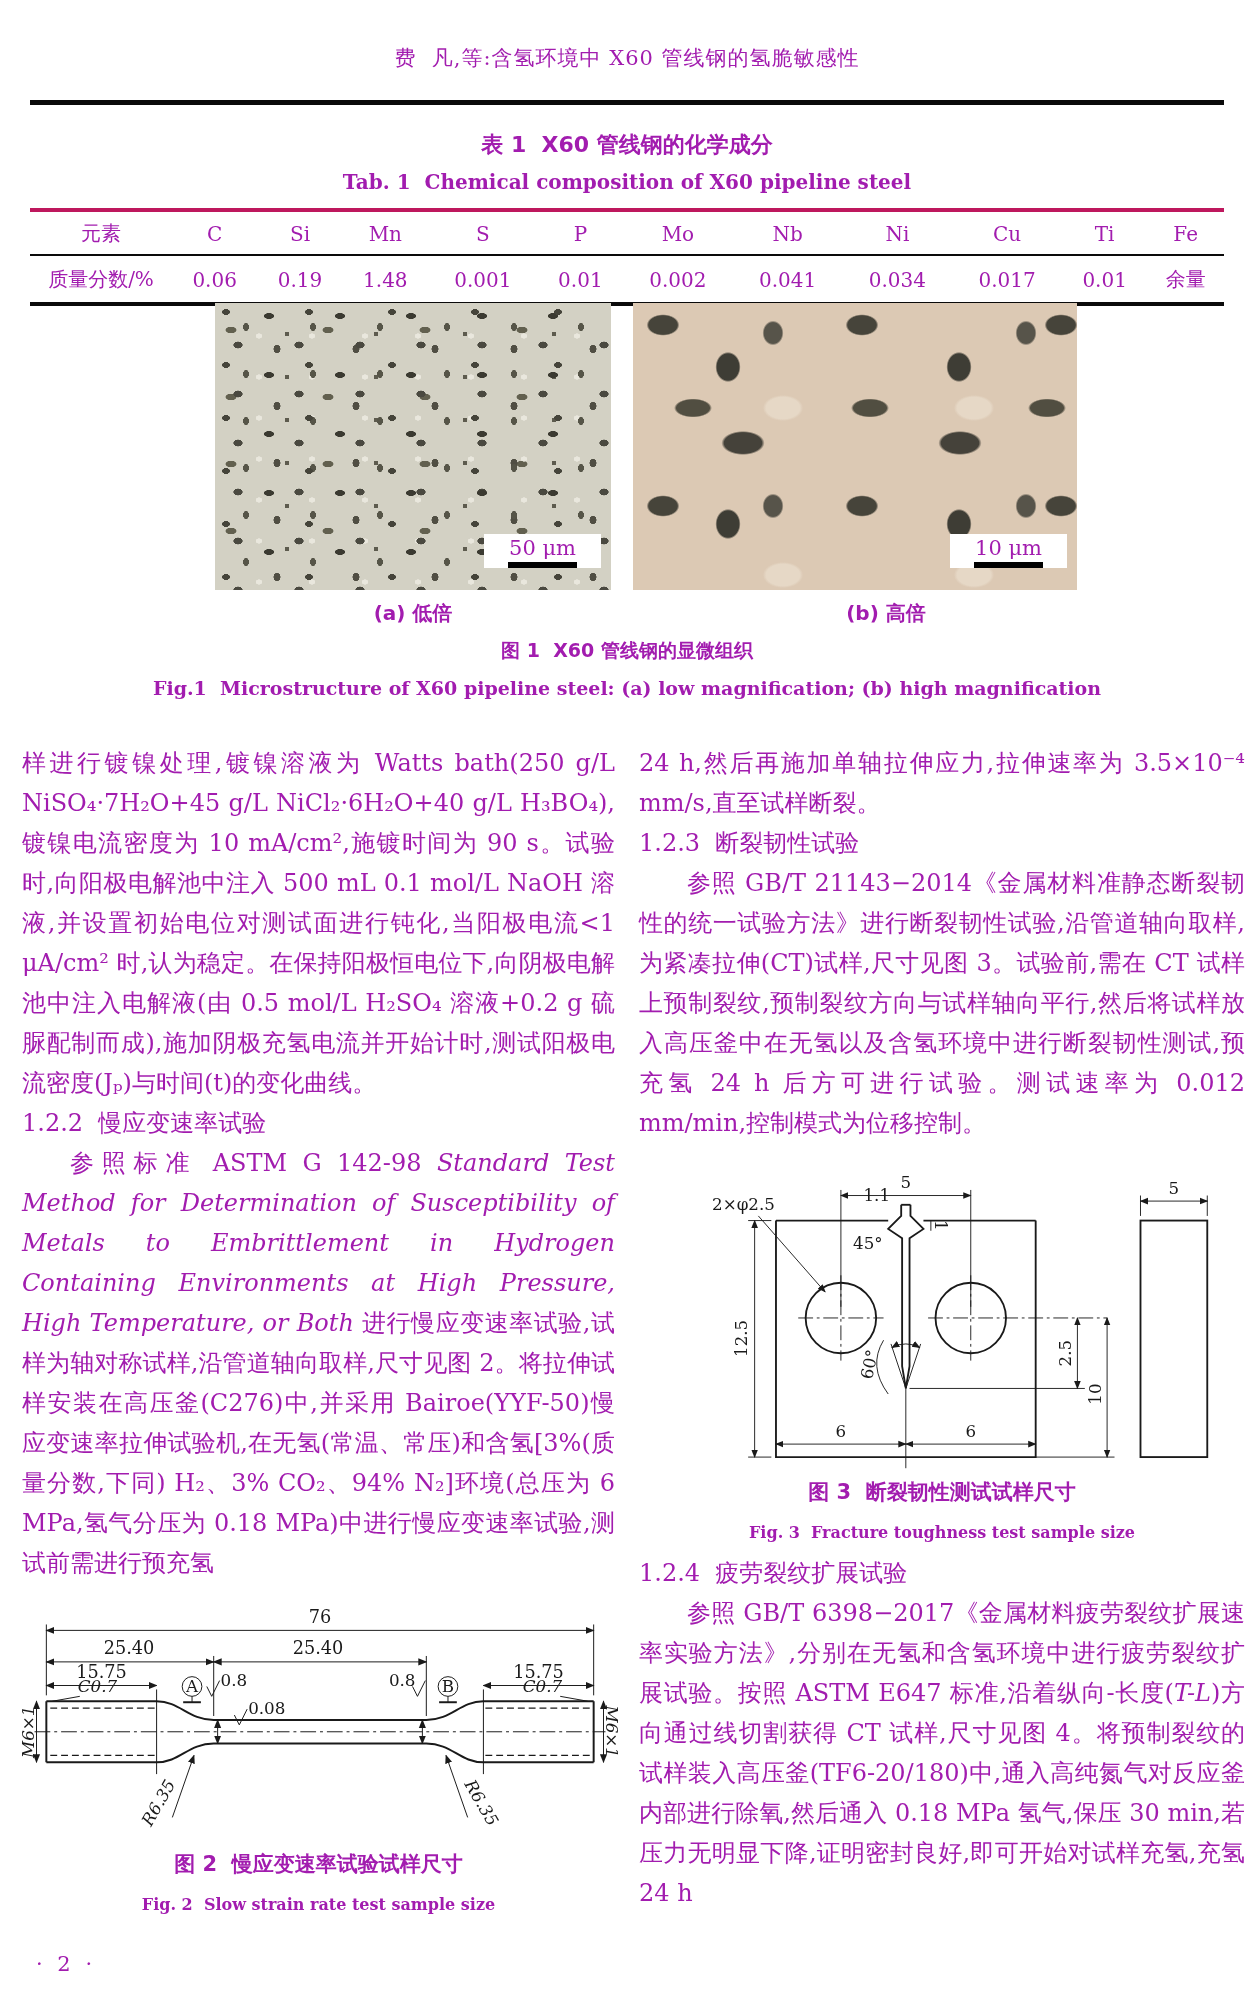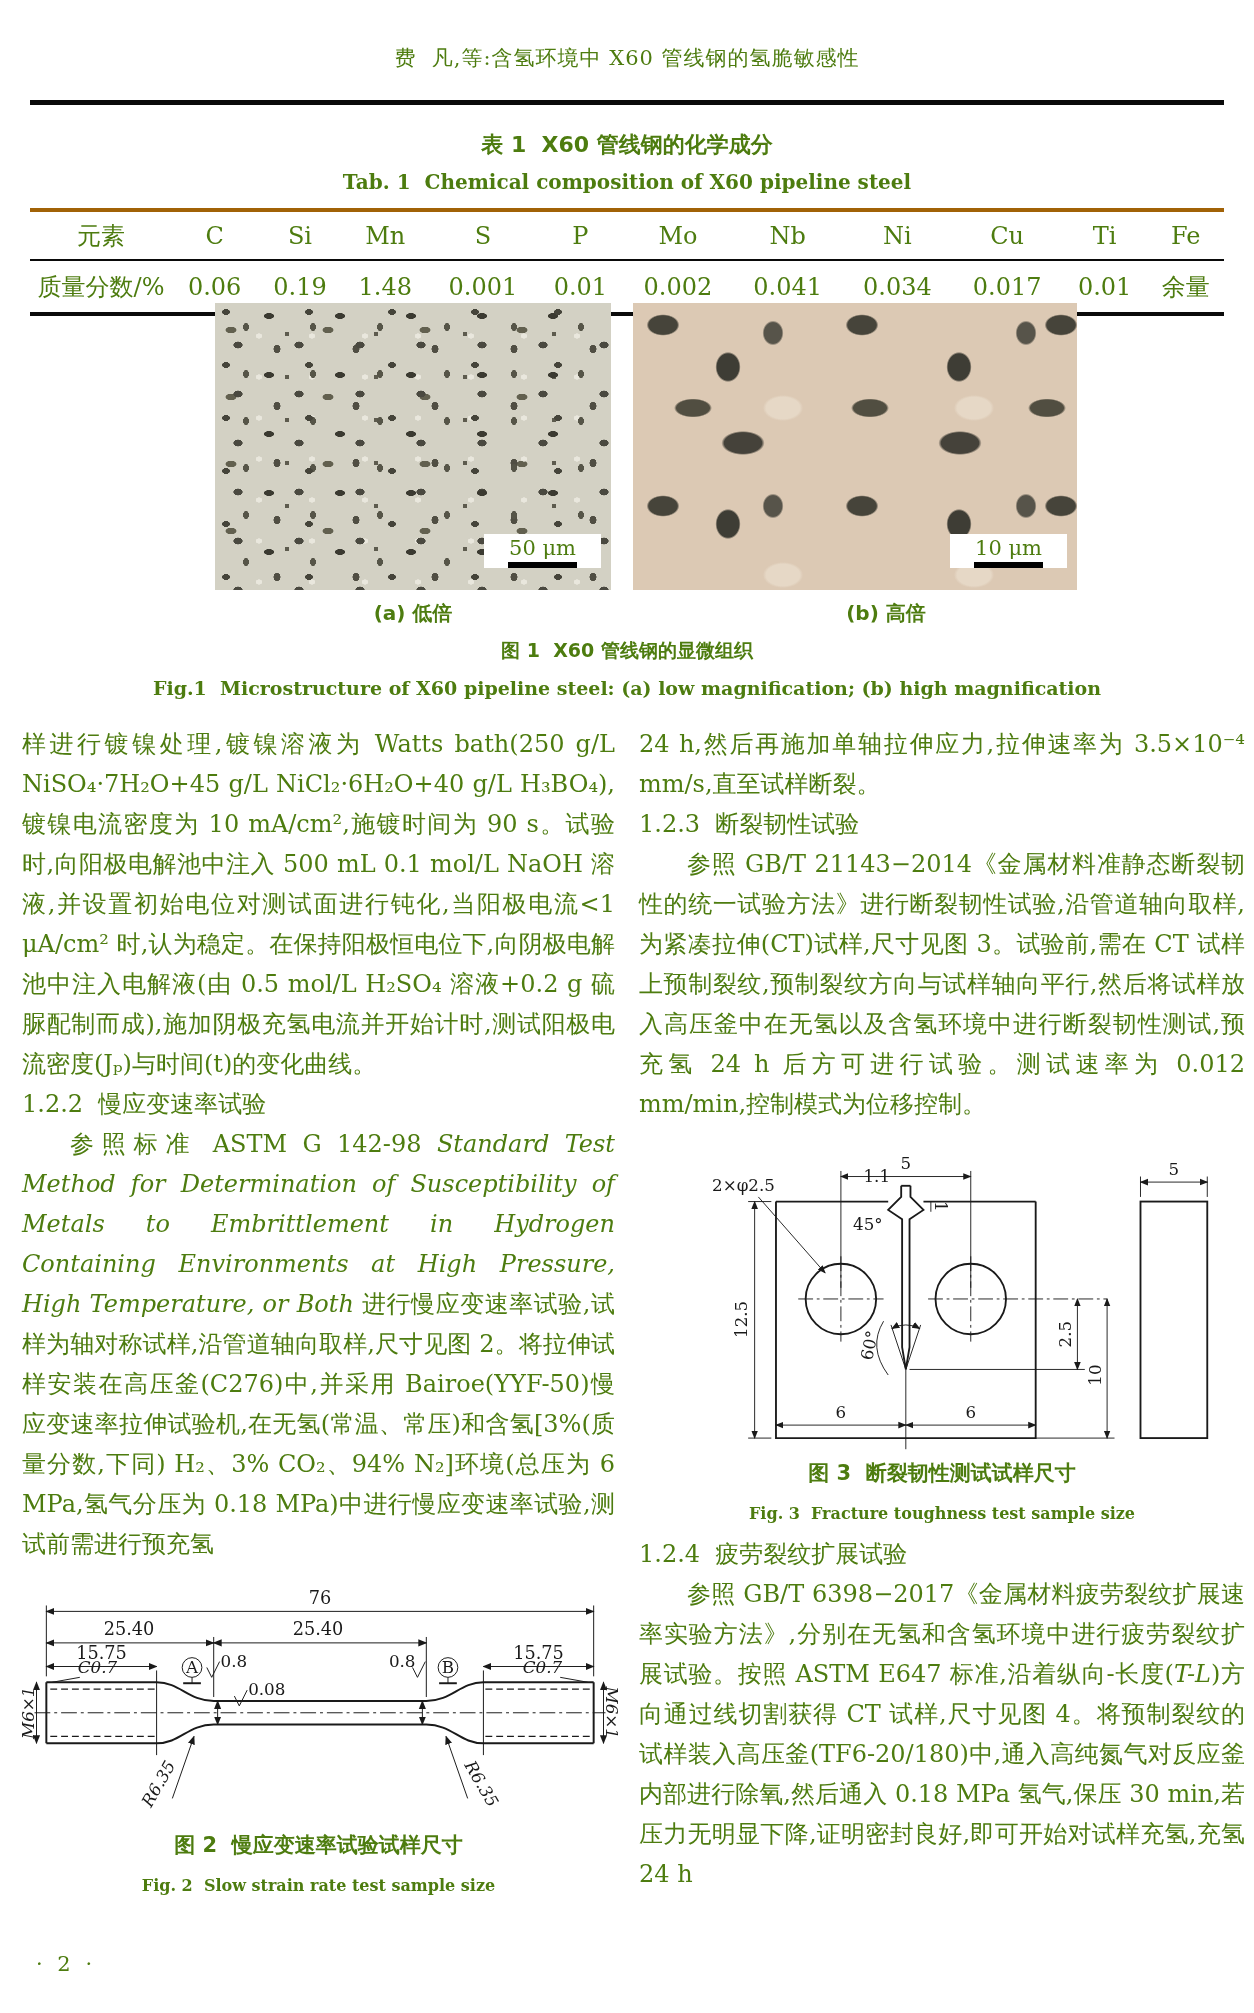--- a/index.html
+++ b/index.html
@@ -1,34 +1,34 @@
 <!DOCTYPE html>
 <html><head>
 <meta charset="utf-8">
 <style>
   html,body{margin:0;padding:0;background:#e8e8e8;}
   .page{
     position:relative;width:1254px;height:2013px;background:#ffffff;
-    font-family:"DejaVu Serif","Liberation Serif",serif;color:#4d7c0f;
+    font-family:"DejaVu Serif","Liberation Serif",serif;color:#a21caf;
     overflow:hidden;margin:0 auto;
   }
   .keep-sp{white-space:pre-wrap;}
   
   .running-header{position:absolute;top:44px;left:0;width:100%;text-align:center;
     font-size:21px;letter-spacing:1px;}
   .header-rule{position:absolute;top:100px;left:30px;right:30px;height:5px;background:#0a0a0a;}
   
   .tbl-title-zh{position:absolute;top:130px;left:0;width:100%;text-align:center;
     font-family:"DejaVu Sans","Liberation Sans",sans-serif;font-weight:bold;font-size:22px;}
   .tbl-title-en{position:absolute;top:170px;left:0;width:100%;text-align:center;
     font-weight:bold;font-size:20px;}
   
   .chem-wrap{position:absolute;left:30px;right:30px;top:208px;}
   table.chem{width:100%;border-collapse:collapse;
-    border-top:4px solid #a16207;border-bottom:4px solid #0a0a0a;font-size:24px;}
+    border-top:4px solid #be185d;border-bottom:4px solid #0a0a0a;font-size:20px;}
   table.chem th{font-weight:normal;padding:8px 0 7px;border-bottom:2px solid #0a0a0a;text-align:center;}
   table.chem td{padding:10px 0 9px;text-align:center;}
   table.chem .c0{width:142px;}
   
   .micro{position:absolute;top:303px;height:287px;overflow:hidden;}
   .micro-a{left:215px;width:396px;background-color:#d3d1c4;
     background-image:
       radial-gradient(ellipse 7px 5px at 11px 9px,#45443a 55%,transparent 60%),
       radial-gradient(ellipse 5px 7px at 31px 24px,#565548 55%,transparent 62%),
       radial-gradient(ellipse 9px 5px at 54px 13px,#3b3a31 55%,transparent 60%),
@@ -54,21 +54,21 @@
   .scalebar .sb-bar{height:6px;background:#000;margin:2px -1px 0;}
   .subcap{position:absolute;top:600px;text-align:center;
     font-family:"DejaVu Sans","Liberation Sans",sans-serif;font-weight:bold;font-size:20px;}
   .subcap-a{left:215px;width:396px;}
   .subcap-b{left:664px;width:444px;}
   .fig1-zh{position:absolute;top:638px;left:0;width:100%;text-align:center;
     font-family:"DejaVu Sans","Liberation Sans",sans-serif;font-weight:bold;font-size:19px;}
   .fig1-en{position:absolute;top:677px;left:0;width:100%;text-align:center;
     font-weight:bold;font-size:19px;}
   
-  .col{position:absolute;top:724px;font-size:24px;line-height:40px;text-align:justify;}
+  .col{position:absolute;top:743px;font-size:24px;line-height:40px;text-align:justify;}
   .col-left{left:22px;width:593px;}
   .col-right{left:639px;width:606px;}
   .col p{margin:0;}
   .body-h{font-family:"DejaVu Serif","Liberation Serif",serif;}
   .indent{text-indent:2em;}
   .it{font-style:italic;}
   
   .fig-block{margin-top:8px;}
   .fig-cap-zh{text-align:center;font-family:"DejaVu Sans","Liberation Sans",sans-serif;
     font-weight:bold;font-size:21px;line-height:42px;text-indent:0;}

